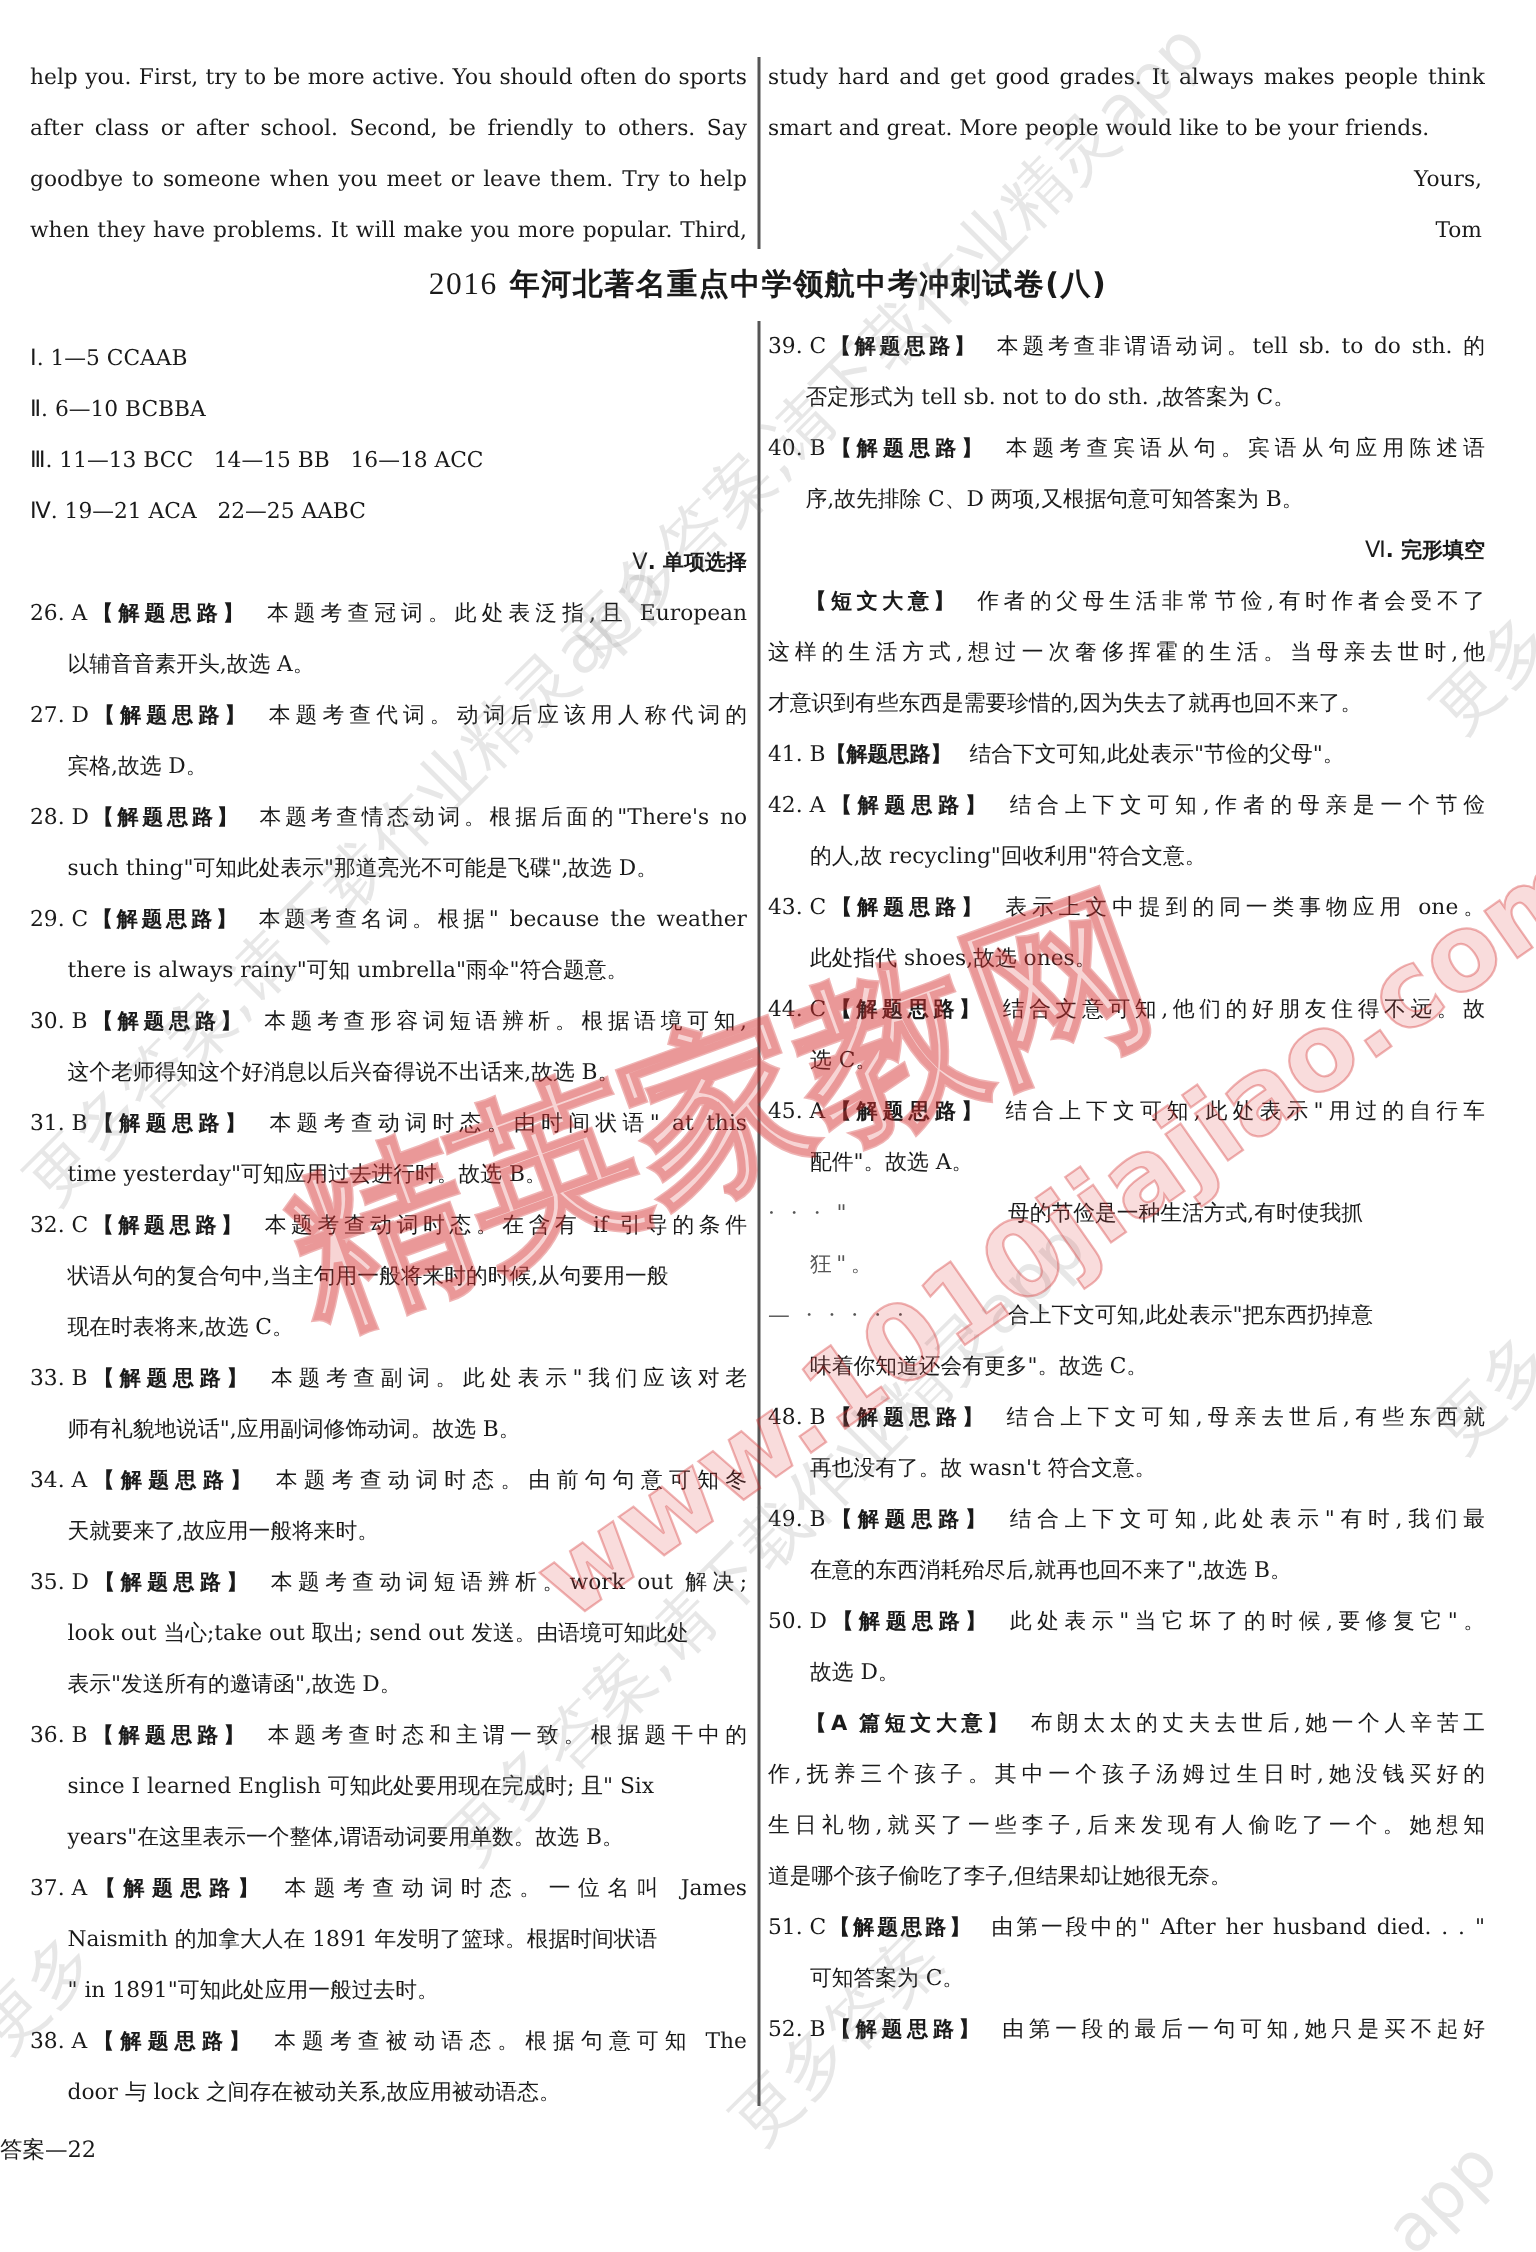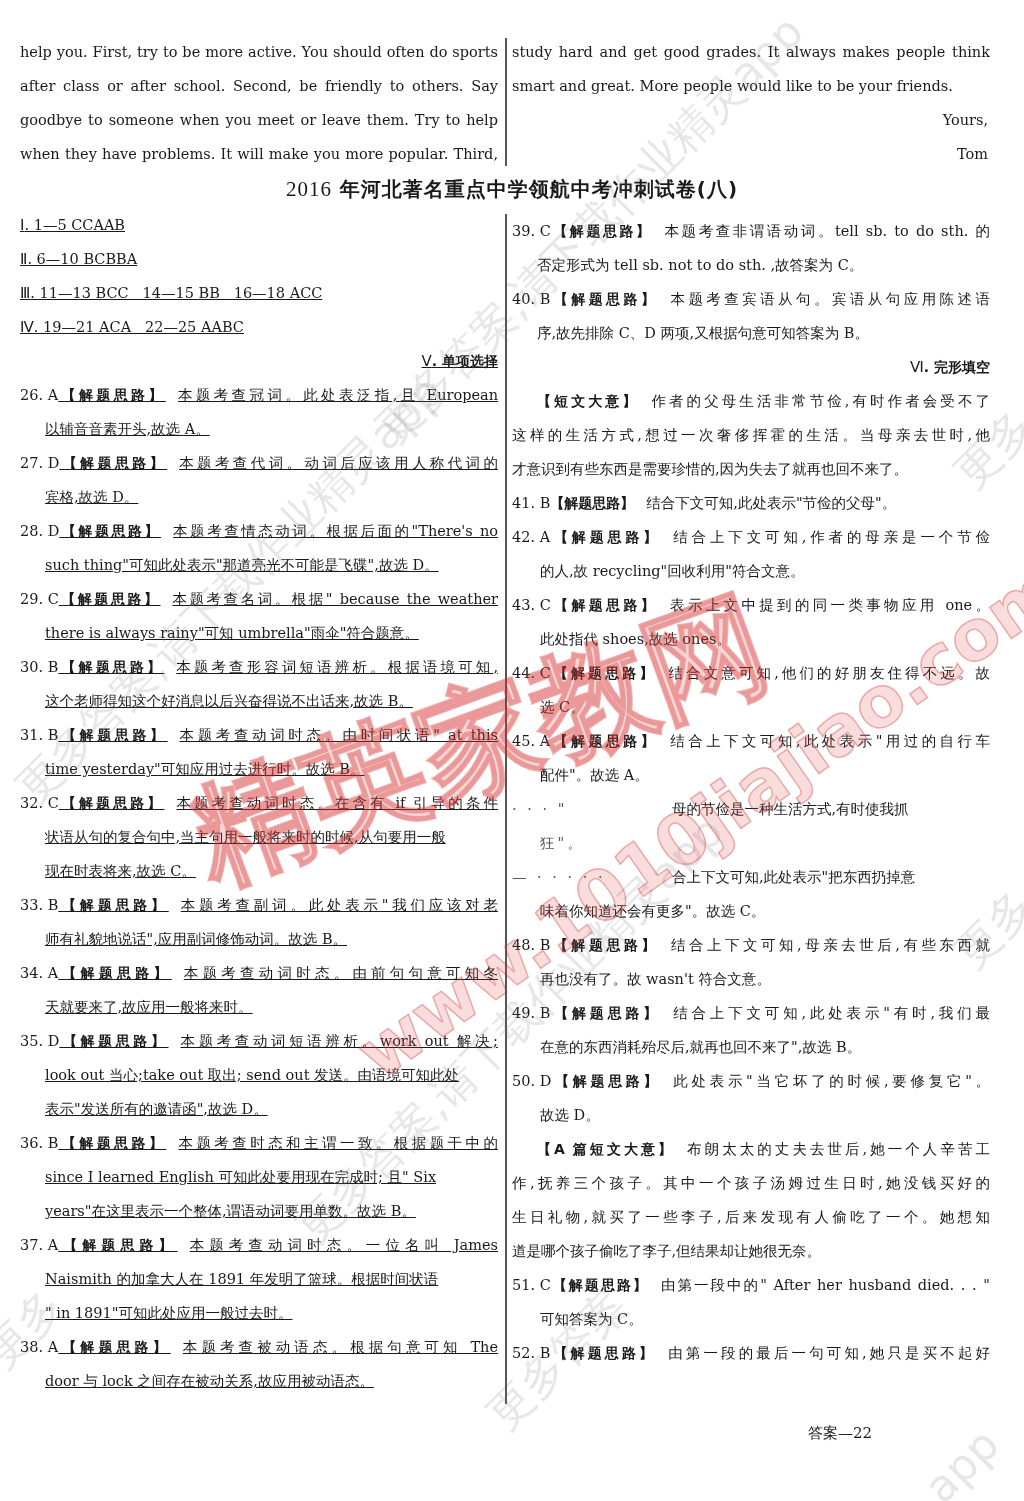--- a/index.html
+++ b/index.html
@@ -19,21 +19,21 @@
   .right { text-align:right; }
   .title {
     position:absolute; left:0; width:1024px; top:176px; text-align:center;
     font-family:"DejaVu Sans","Liberation Sans",sans-serif; font-size:20px; font-weight:bold; letter-spacing:1px;
   }
   .title .num { font-family:Liberation Serif, serif; font-weight:normal; font-size:21px; }
   .qnum { display:inline-block; min-width:38px; }
   .tag { font-family:"DejaVu Sans","Liberation Sans",sans-serif; font-weight:bold; font-size:14px; margin-right:12px; }
   .section { font-family:"DejaVu Sans","Liberation Sans",sans-serif; font-weight:bold; font-size:14px;text-align:right; }
   .roman { font-family:"Liberation Serif",serif; font-weight:normal; font-size:15px; }
-  .footer { position:absolute; top:1424px; left:0; width:860px; text-align:right; font-size:15px;padding-left:12px; }
+  .footer { position:absolute; top:1424px; left:0; width:860px; text-align:left; font-size:15px; }
   .wm {
     position:absolute; pointer-events:none; white-space:nowrap;
     font-family:"DejaVu Sans","Liberation Sans",sans-serif;
   }
   .wm-gray { color:rgba(120,120,120,0.18); font-size:44px; transform:rotate(-45deg); }
   .wm-red { color:rgba(220,60,60,0.22); font-size:120px; font-weight:bold; transform:rotate(-20deg); -webkit-text-stroke:2px rgba(210,40,40,0.35); }
   .wm-red2 { color:rgba(220,60,60,0.18); font-size:70px; font-weight:bold; transform:rotate(-35deg); -webkit-text-stroke:1.5px rgba(210,40,40,0.35); }
   .damaged { color:#555; letter-spacing:3px; }
 </style>
 </head>
@@ -54,21 +54,21 @@
     <div class="line right" style="padding-right:2px;">Yours,</div>
     <div class="line right" style="padding-right:2px;">Tom</div>
   </div>
 
   <div class="title">
     <span class="num">2016</span><span> 年河北著名重点中学领航中考冲刺试卷(八)</span>
   </div>
 
   <div class="divider" style="top:214px;height:1190px;"></div>
 
-  <div class="col col-left" style="top:208px;text-decoration:underline;">
+  <div class="col col-left" style="top:222px;">
     <div class="line"><span class="roman">Ⅰ</span><span>. 1—5 CCAAB</span></div>
     <div class="line"><span class="roman">Ⅱ</span><span>. 6—10 BCBBA</span></div>
     <div class="line"><span class="roman">Ⅲ</span><span style="white-space:pre">. 11—13 BCC   14—15 BB   16—18 ACC</span></div>
     <div class="line"><span class="roman">Ⅳ</span><span style="white-space:pre">. 19—21 ACA   22—25 AABC</span></div>
     <div class="line section"><span class="roman">Ⅴ</span><span>. 单项选择</span></div>
 
     <div>
       <div class="line justify"><span class="qnum">26. A</span><span class="tag">【解题思路】</span><span>本题考查冠词。此处表泛指,且 European</span></div>
       <div class="line indent">以辅音音素开头,故选 A。</div>
     </div>

